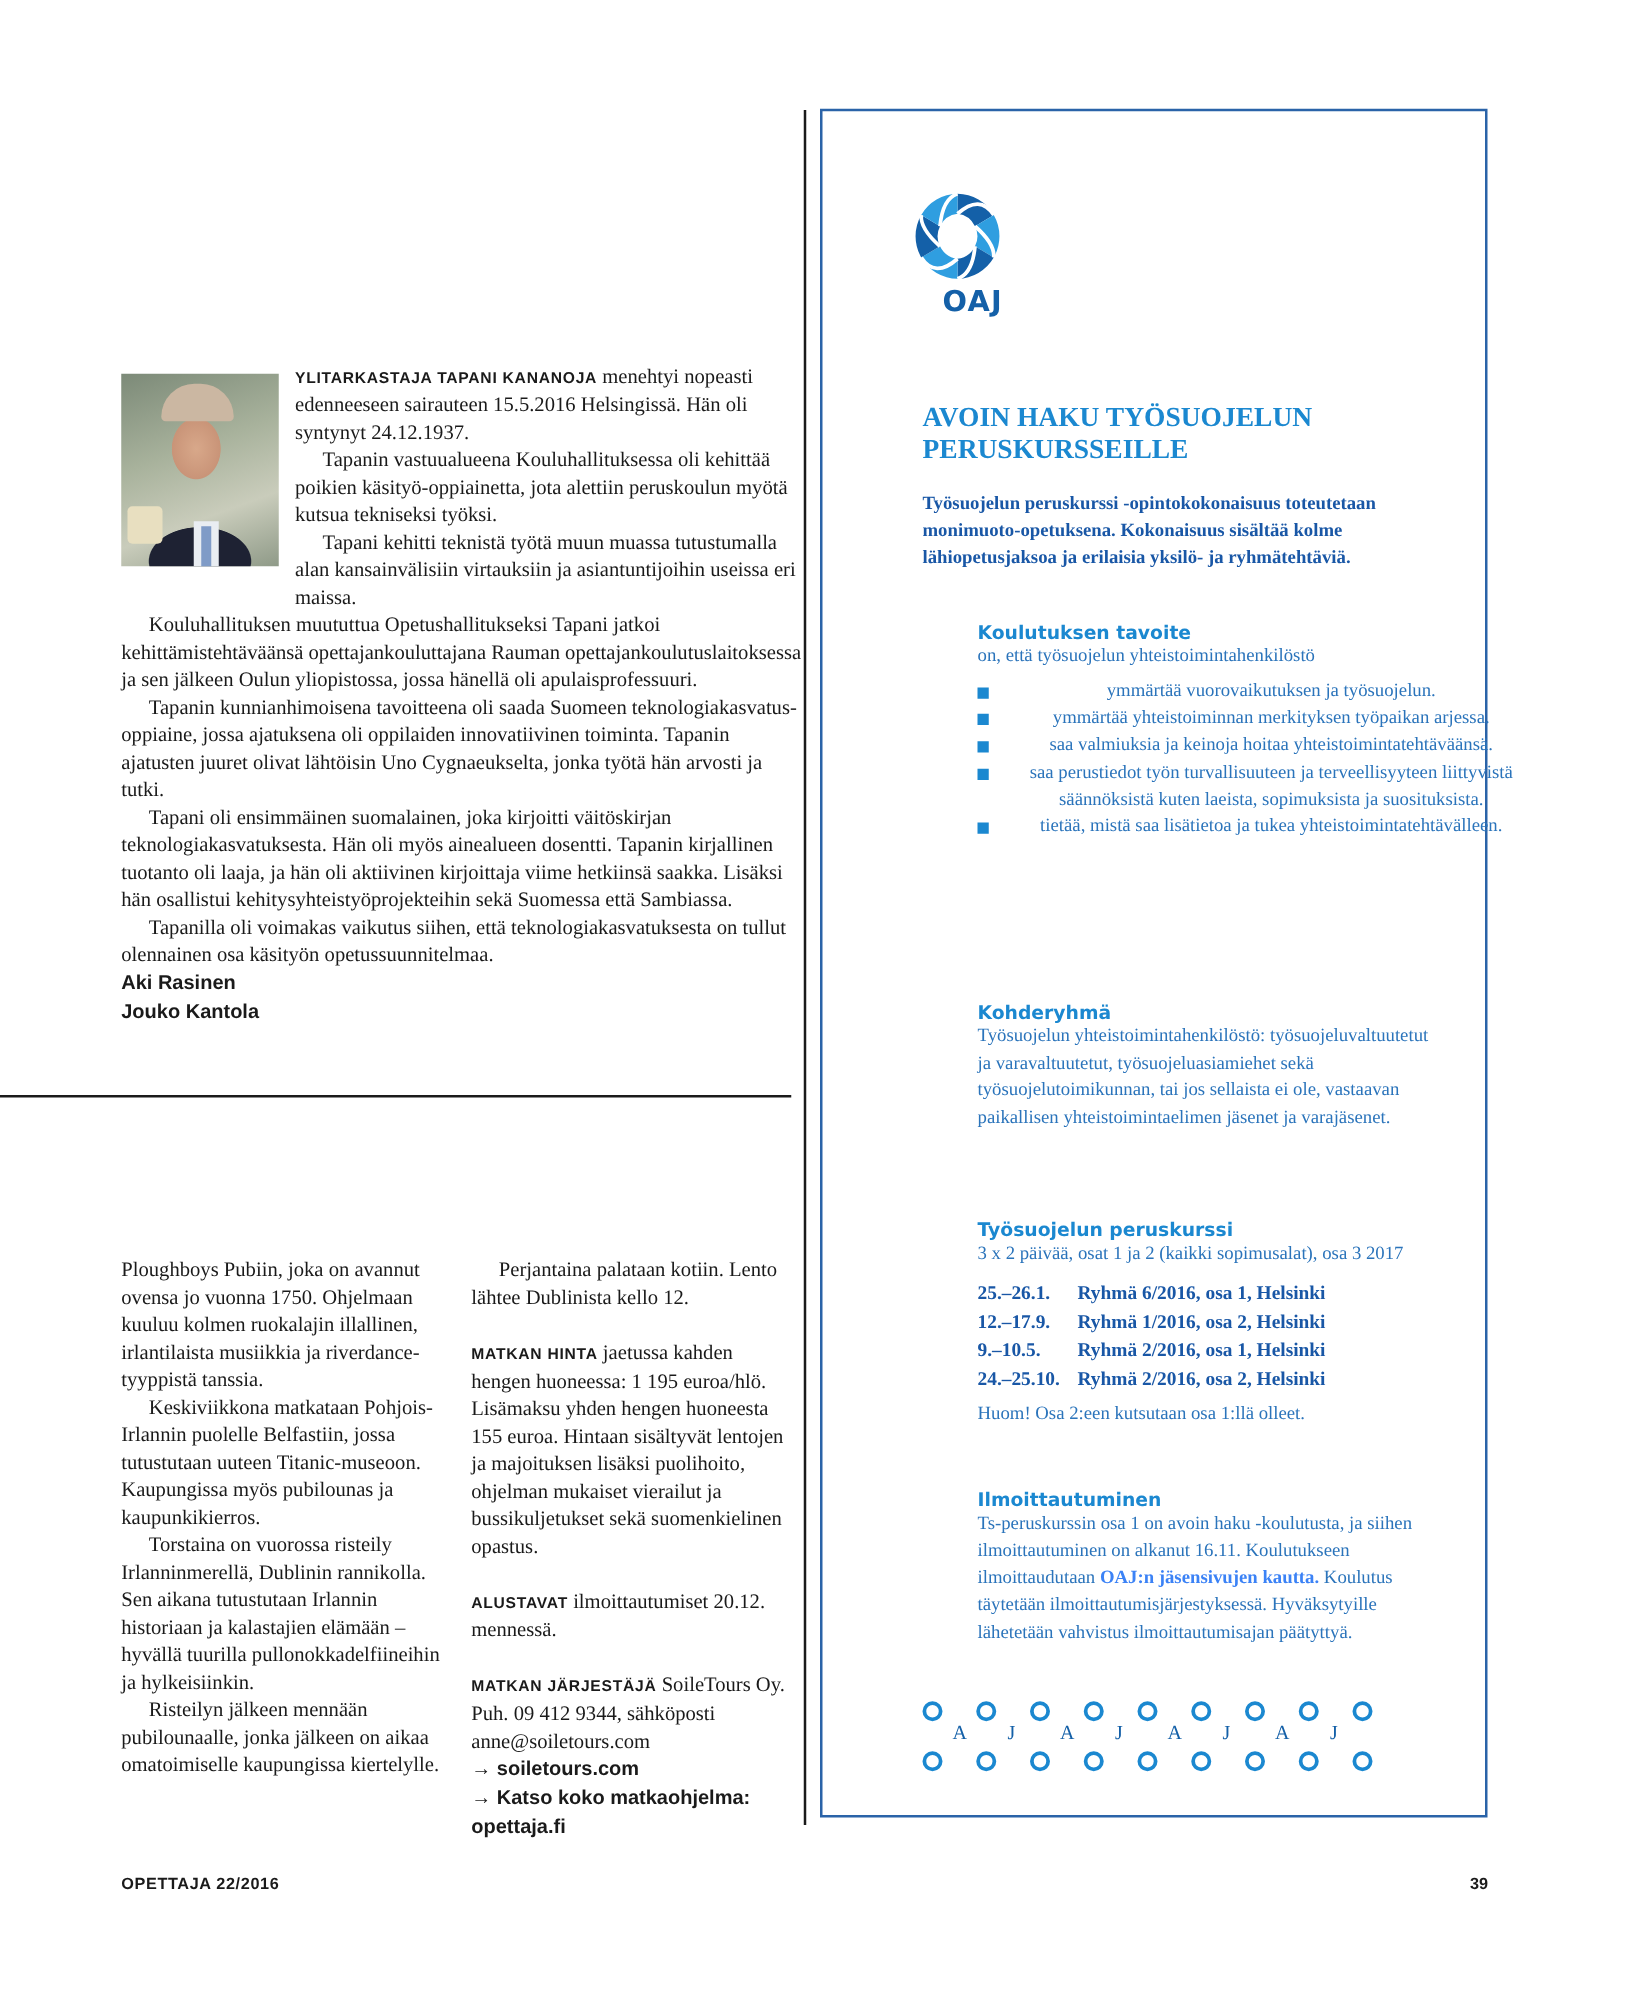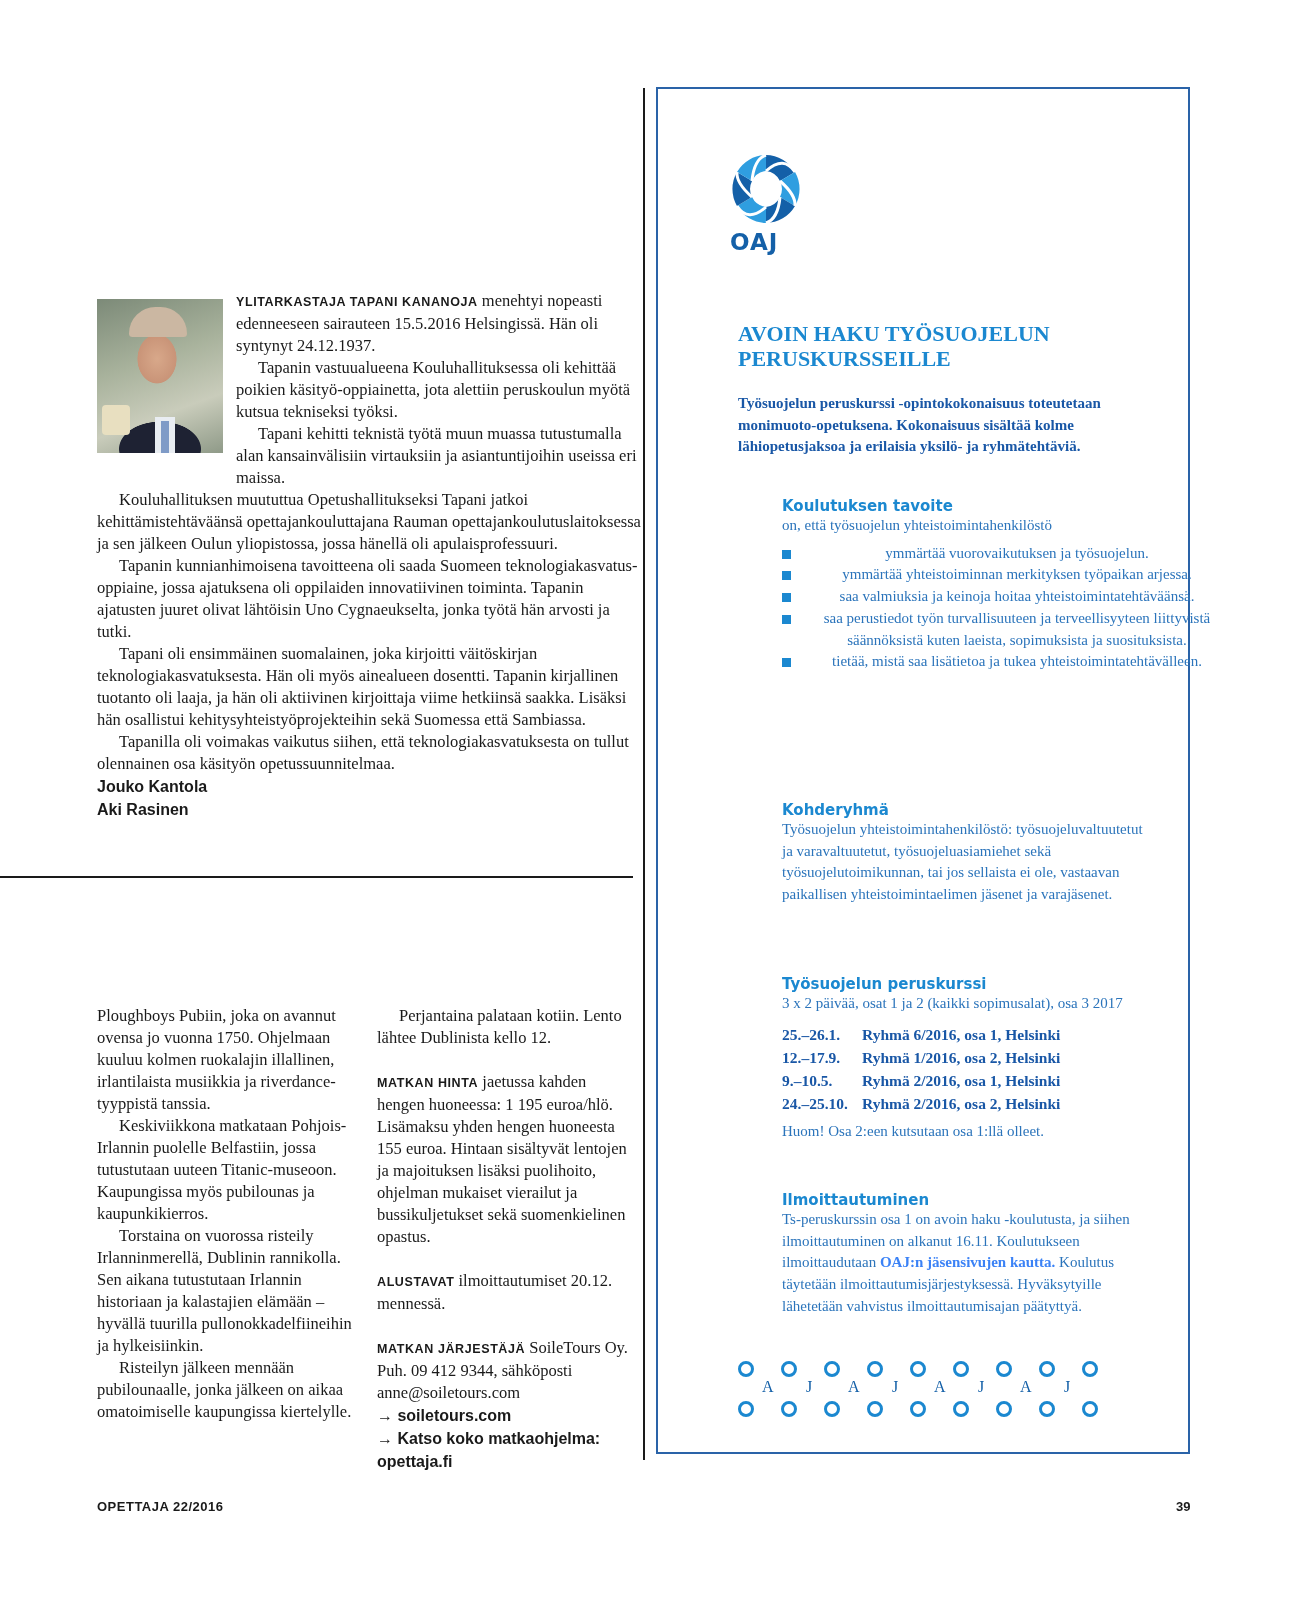--- a/index.html
+++ b/index.html
@@ -27,21 +27,21 @@
   .travel-col p { margin: 0; text-indent: 22px; }
   .travel-col p.noindent { text-indent: 0; }
   .travel-col .gap { height: 22px; }
   .col1 { left: 97px; width: 262px; }
   .col2 { left: 377px; width: 260px; }
   .link { font-family: "Liberation Sans", sans-serif; font-weight: bold; font-size: 16px; line-height: 23px; }
 
   
   .ad { position: absolute; left: 656px; top: 87px; width: 534px; height: 1367px; border: 2px solid #2a63a8; box-sizing: border-box; }
   .logo { position: absolute; left: 72px; top: 64px; width: 72px; height: 72px; }
-  .logo-text { position: absolute; left: 72px; top: 140px; font-family: "DejaVu Sans", sans-serif; font-weight: bold; font-size: 23px; color: #1460a8; letter-spacing: 1px; }
+  .logo-text { position: absolute; left: 96px; top: 140px; font-family: "DejaVu Sans", sans-serif; font-weight: bold; font-size: 23px; color: #1460a8; letter-spacing: 1px; }
   .ad-title { position: absolute; left: 80px; top: 232px; font-size: 22px; line-height: 25px; font-weight: bold; color: #1b88d0; }
   .ad-lead { position: absolute; left: 80px; top: 304px; width: 440px; font-size: 15px; line-height: 21.5px; font-weight: bold; color: #1957a6; }
   .ad-h { font-family: "DejaVu Sans", sans-serif; font-weight: bold; font-size: 15px; color: #1b88d0; }
   .ad-body { font-size: 15px; line-height: 21.7px; color: #2b74bb; }
   .sec { position: absolute; left: 80px; width: 450px; margin-left: 44px; }
   .bullets { list-style: none; margin: 6px 0 0 0; padding: 0; text-align: center; }
   .bullets li { position: relative; padding-left: 20px; }
   .bullets li::before { content: ""; position: absolute; left: 0; top: 7px; width: 9px; height: 9px; background: #1b88d0; }
   .dates { font-size: 15.5px; line-height: 23px; font-weight: bold; color: #1957a6; margin-top: 8px; }
   .dates .d { display: inline-block; width: 80px; }
@@ -67,22 +67,22 @@
   </div>
   <div class="obit-intro">
     <p class="first"><span class="caps">YLITARKASTAJA TAPANI KANANOJA</span><span> menehtyi nopeasti edenneeseen sairauteen 15.5.2016 Helsingissä. Hän oli syntynyt 24.12.1937.</span></p>
     <p>Tapanin vastuualueena Kouluhallituksessa oli kehittää poikien käsityö-oppiainetta, jota alettiin peruskoulun myötä kutsua tekniseksi työksi.</p>
     <p>Tapani kehitti teknistä työtä muun muassa tutustumalla alan kansainvälisiin virtauksiin ja asiantuntijoihin useissa eri maissa.</p>
   </div>
   <p>Kouluhallituksen muututtua Opetushallitukseksi Tapani jatkoi kehittämistehtäväänsä opettajankouluttajana Rauman opettajankoulutuslaitoksessa ja sen jälkeen Oulun yliopistossa, jossa hänellä oli apulaisprofessuuri.</p>
   <p>Tapanin kunnianhimoisena tavoitteena oli saada Suomeen teknologiakasvatus-oppiaine, jossa ajatuksena oli oppilaiden innovatiivinen toiminta. Tapanin ajatusten juuret olivat lähtöisin Uno Cygnaeukselta, jonka työtä hän arvosti ja tutki.</p>
   <p>Tapani oli ensimmäinen suomalainen, joka kirjoitti väitöskirjan teknologiakasvatuksesta. Hän oli myös ainealueen dosentti. Tapanin kirjallinen tuotanto oli laaja, ja hän oli aktiivinen kirjoittaja viime hetkiinsä saakka. Lisäksi hän osallistui kehitysyhteistyöprojekteihin sekä Suomessa että Sambiassa.</p>
   <p>Tapanilla oli voimakas vaikutus siihen, että teknologiakasvatuksesta on tullut olennainen osa käsityön opetussuunnitelmaa.</p>
+  <div class="sig">Aki Rasinen</div>
   <div class="sig">Jouko Kantola</div>
-  <div class="sig">Aki Rasinen</div>
 </div>
 
 <div class="hrule"></div>
 
 <div class="travel-col col1">
   <p class="noindent">Ploughboys Pubiin, joka on avannut ovensa jo vuonna 1750. Ohjelmaan kuuluu kolmen ruokalajin illallinen, irlantilaista musiikkia ja riverdance-tyyppistä tanssia.</p>
   <p>Keskiviikkona matkataan Pohjois-Irlannin puolelle Belfastiin, jossa tutustutaan uuteen Titanic-museoon. Kaupungissa myös pubilounas ja kaupunkikierros.</p>
   <p>Torstaina on vuorossa risteily Irlanninmerellä, Dublinin rannikolla. Sen aikana tutustutaan Irlannin historiaan ja kalastajien elämään – hyvällä tuurilla pullonokkadelfiineihin ja hylkeisiinkin.</p>
   <p>Risteilyn jälkeen mennään pubilounaalle, jonka jälkeen on aikaa omatoimiselle kaupungissa kiertelylle.</p>
 </div>

